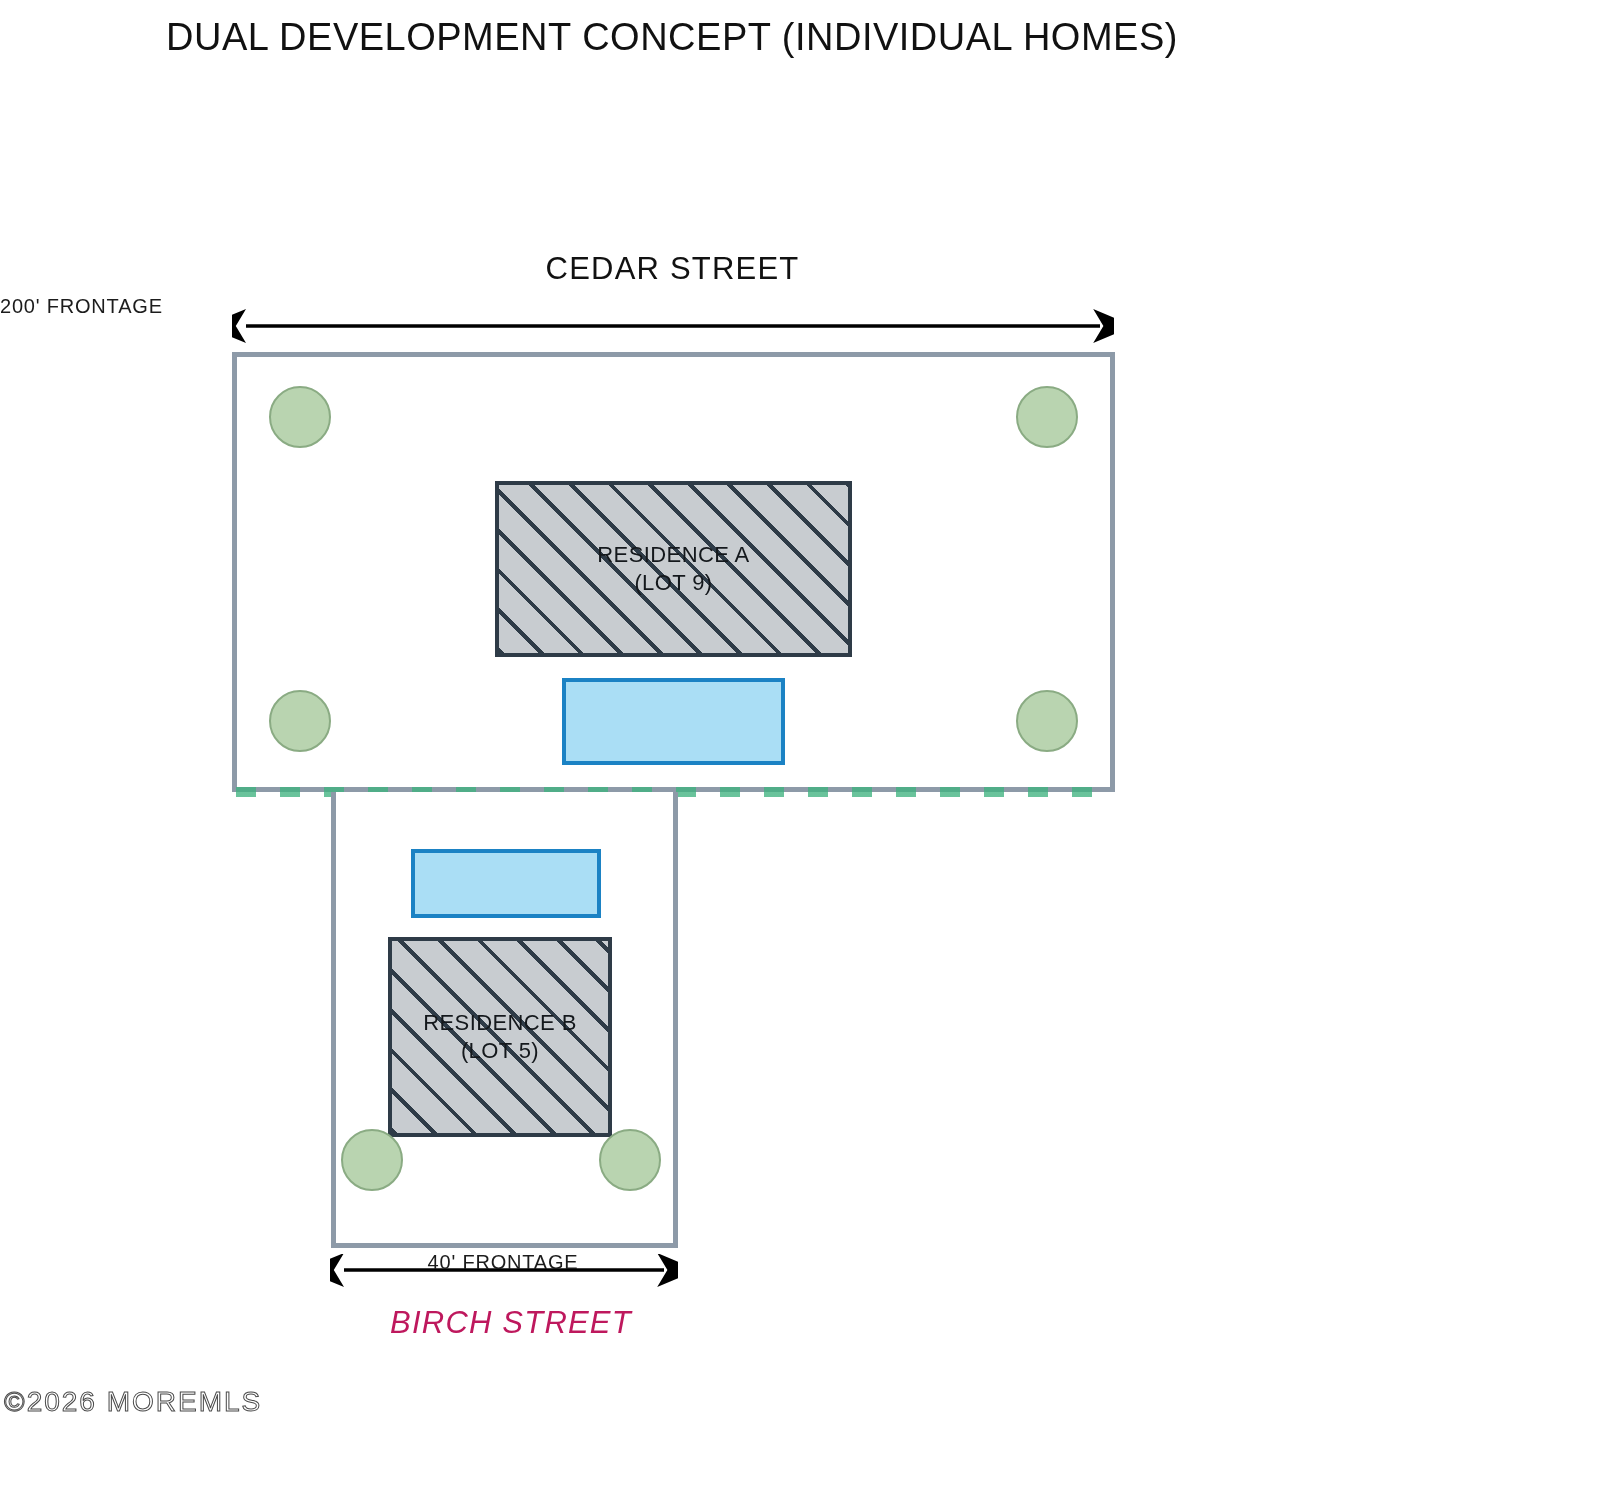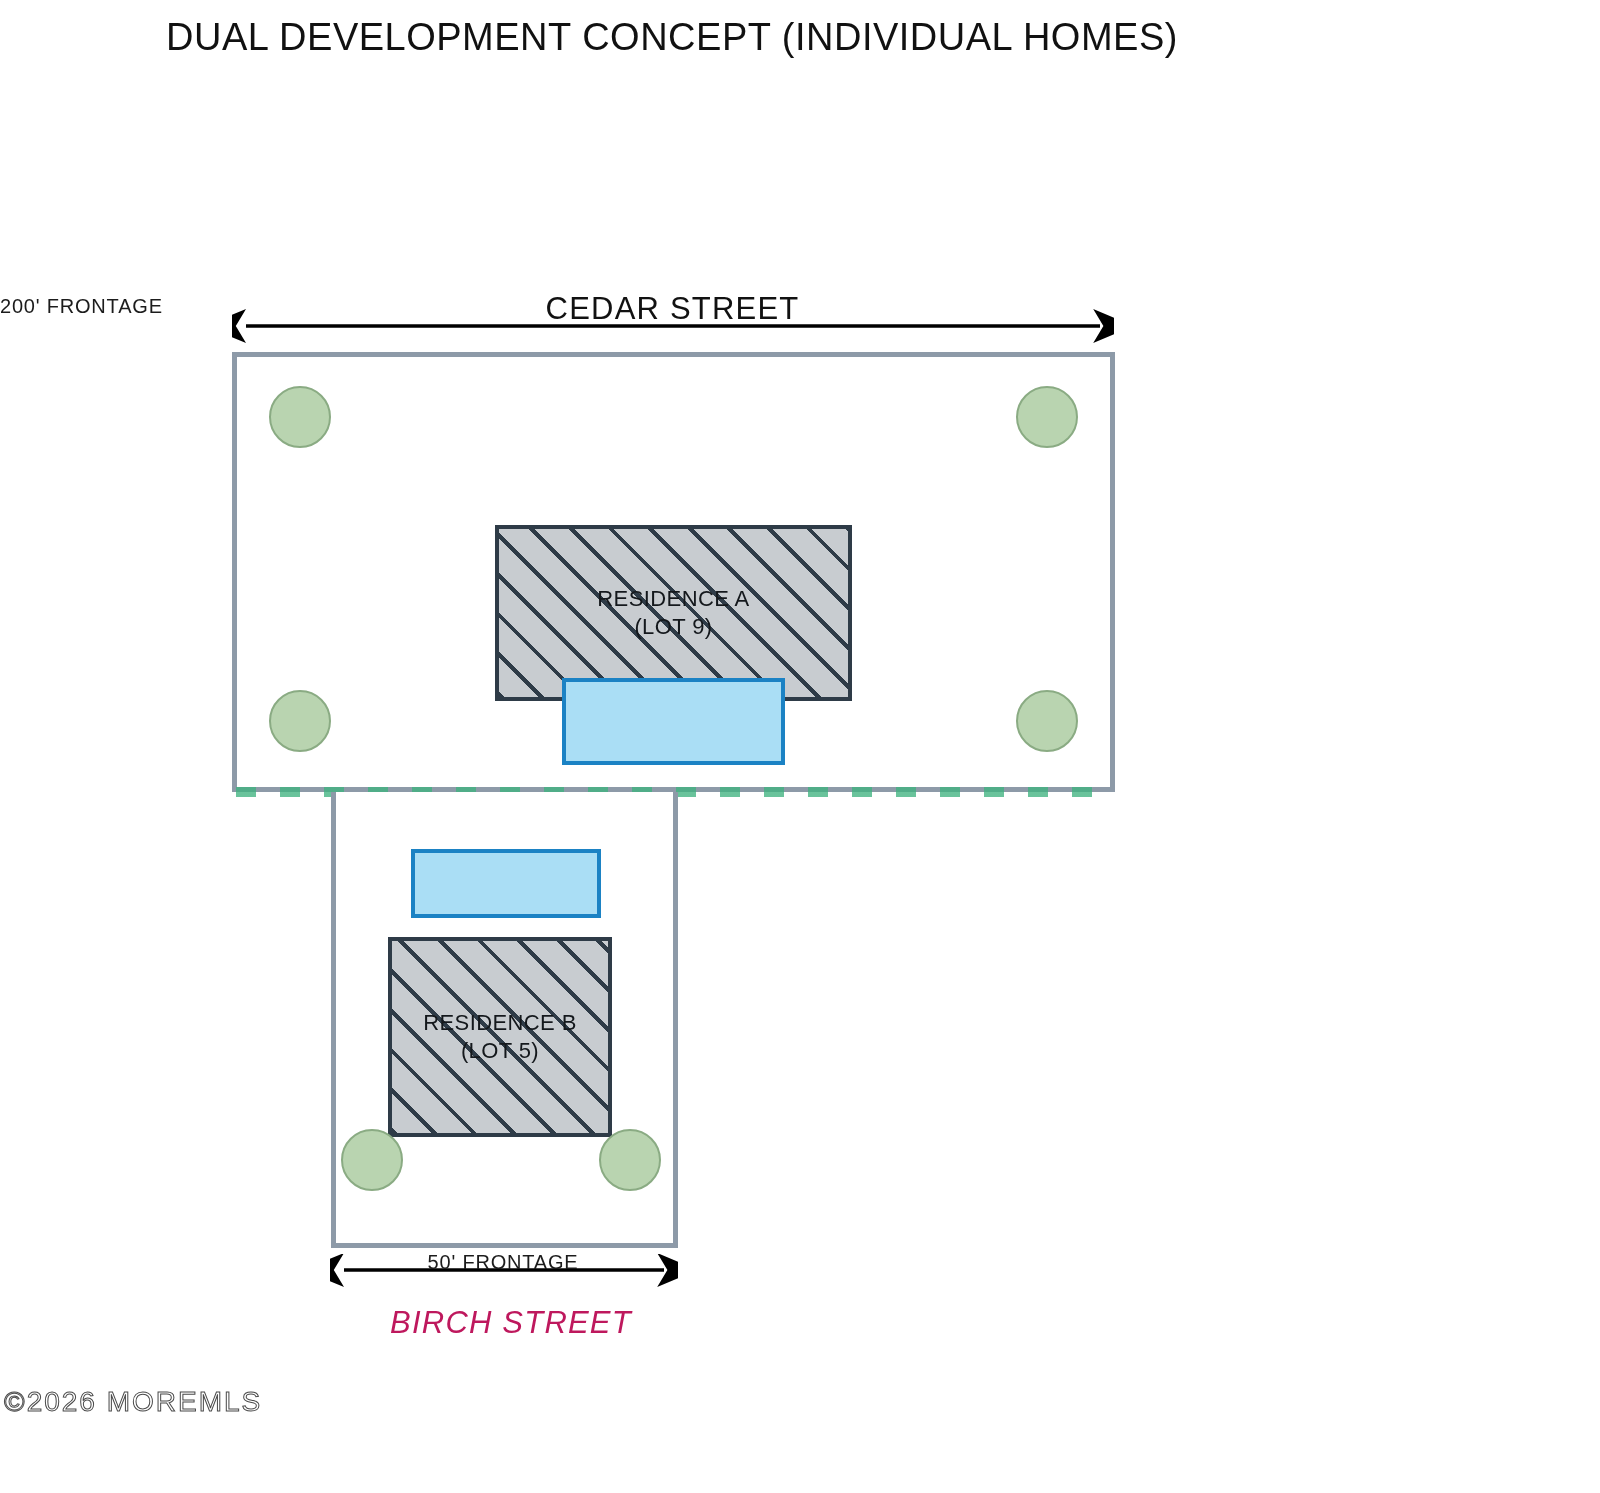--- a/index.html
+++ b/index.html
@@ -33,21 +33,20 @@
   
   #cedar-street-label {
     position: absolute;
     top: 251px;
     left: 0;
     width: 1345px;
     text-align: center;
     font-size: 31px;
     letter-spacing: 1.2px;
     color: #111111;
-    margin-top: 40px;
   }
   #cedar-frontage-label {
     position: absolute;
     top: 295px;
     left: 0;
     width: 1345px;
     text-align: left;
     font-size: 20px;
     letter-spacing: 0.8px;
     color: #1c1c1c;
@@ -122,21 +121,21 @@
     background-color: #c8ccd0;
     background-image: repeating-linear-gradient(
       45deg,
       #2e3b47 0px, #2e3b47 4px,
       #c8ccd0 4px, #c8ccd0 28px
     );
     display: flex;
     align-items: center;
     justify-content: center;
   }
-  #residence-a { left: 495px; top: 481px; width: 357px; height: 176px; margin-top: 44px; }
+  #residence-a { left: 495px; top: 481px; width: 357px; height: 176px; }
   #residence-b { left: 388px; top: 937px; width: 224px; height: 200px; align-items: center; }
 
   .residence-label {
     text-align: center;
     font-size: 22px;
     line-height: 1.28;
     color: #14181c;
     letter-spacing: 0.4px;
     white-space: nowrap;
     pointer-events: none;
@@ -234,16 +233,16 @@
     <marker id="arrowL2" markerWidth="14" markerHeight="14" refX="12" refY="5" orient="auto" markerUnits="strokeWidth">
       <path d="M12,0 L0,5 L12,10 L9,5 Z" fill="#000000"></path>
     </marker>
     <marker id="arrowR2" markerWidth="14" markerHeight="14" refX="2" refY="5" orient="auto" markerUnits="strokeWidth">
       <path d="M0,0 L12,5 L0,10 L3,5 Z" fill="#000000"></path>
     </marker>
   </defs>
   <line x1="14" y1="16" x2="334" y2="16" stroke="#000000" stroke-width="3.4" marker-start="url(#arrowL2)" marker-end="url(#arrowR2)"></line>
 </svg>
 
-<div id="birch-frontage-label">50' FRONTAGE</div>
+<div id="birch-frontage-label">40' FRONTAGE</div>
 <div id="birch-street-label">BIRCH STREET</div>
 
 <div id="watermark">©2026 MOREMLS</div>
 
 </body></html>

